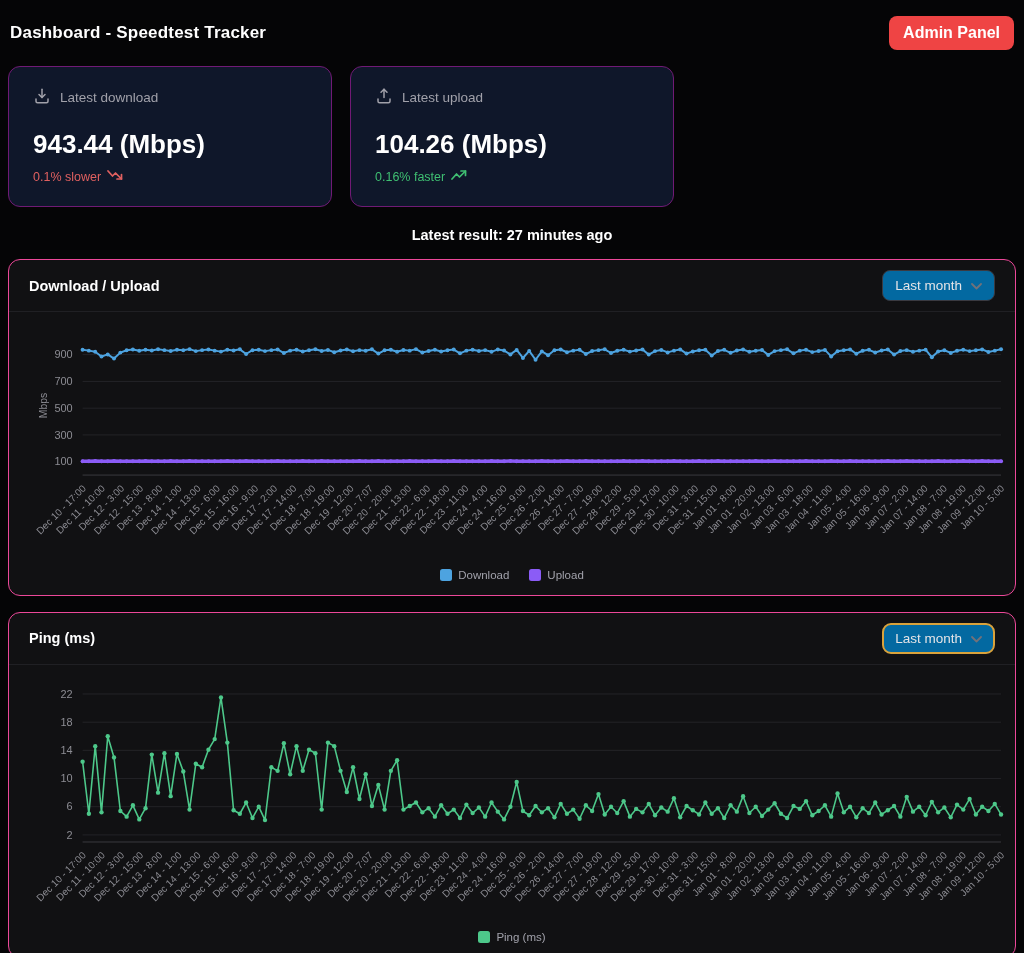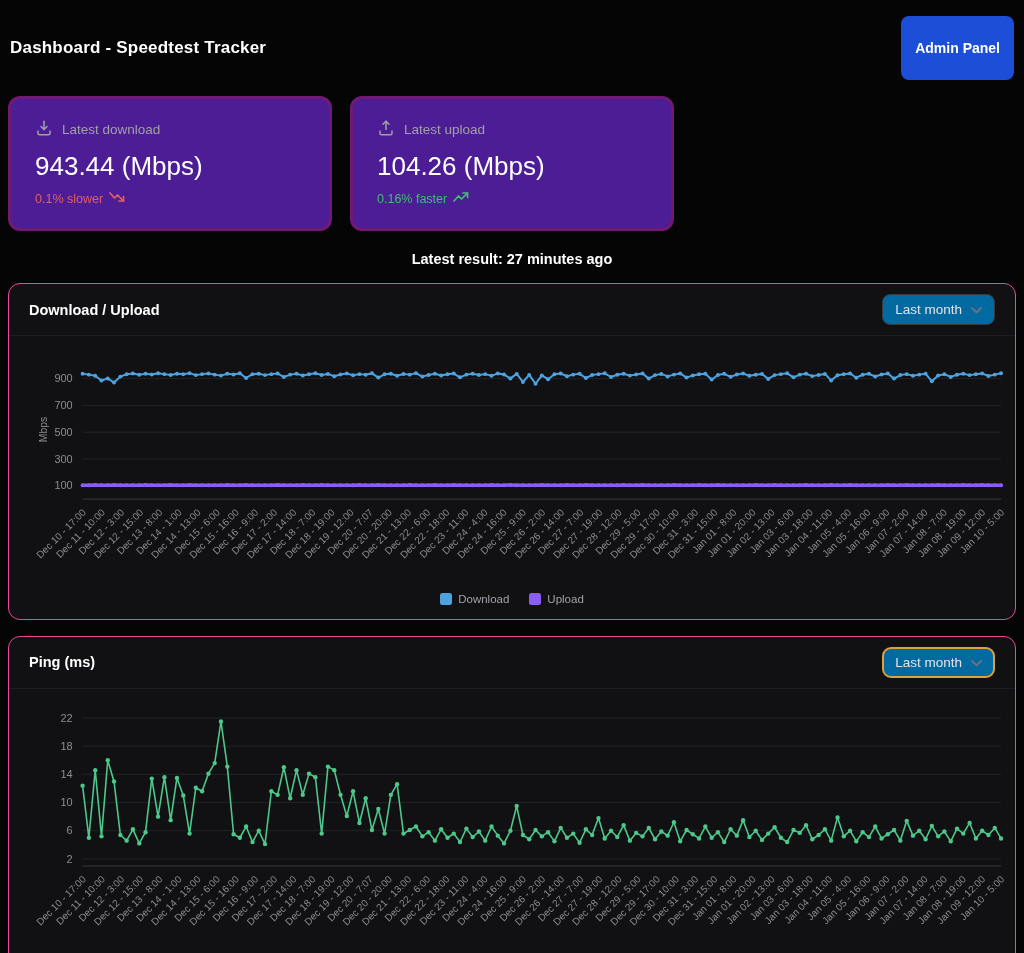--- a/index.html
+++ b/index.html
@@ -6,28 +6,28 @@
   html,body { margin:0; padding:0; }
   body {
     width:1024px; height:953px; overflow:hidden;
     background:#050506; color:#fff;
     font-family:"Liberation Sans", sans-serif;
     padding:8px;
   }
   
   .topbar { display:flex; justify-content:space-between; align-items:center; padding:8px 2px 16px 2px; }
   .page-title { font-size:17px; font-weight:700; letter-spacing:.2px; }
-  .admin-btn { background:#1d4ed8; color:#fff; border:none; border-radius:8px;
-    font-family:inherit; font-size:14px; font-weight:600; padding:24px 14px; cursor:pointer; }
+  .admin-btn { background:#ef4444; color:#fff; border:none; border-radius:8px;
+    font-family:inherit; font-size:16px; font-weight:600; padding:8px 14px; cursor:pointer; }
   
   .stats-row { display:grid; grid-template-columns:repeat(3,1fr); gap:18px; }
-  .card { background:#4c1d95; border:3px solid #701a75; border-radius:12px; padding:20px 24px 22px; }
+  .card { background:#0f172a; border:1px solid #701a75; border-radius:12px; padding:20px 24px 22px; }
   .card-head { display:flex; align-items:center; gap:9px; color:#a1a1aa; font-size:13.5px; }
   .card-head svg { flex:0 0 auto; }
-  .card-value { font-size:26px; font-weight:400; margin:11px 0 9px; }
+  .card-value { font-size:26px; font-weight:700; margin:21px 0 9px; }
   .card-delta { font-size:12.5px; display:flex; align-items:center; gap:6px; }
   .neg { color:#e06060; } .pos { color:#3fbf72; }
   
   .latest-result { text-align:center; font-size:14.5px; font-weight:700; margin:20px 0 14px; }
   
   .panel { background:#111113; border:1px solid #ec4899; border-radius:12px; margin-top:16px; overflow:hidden; }
   .panel-header { display:flex; justify-content:space-between; align-items:center;
     padding:10px 20px; min-height:52px; border-bottom:1px solid #202024; }
   .panel-title { font-size:14.5px; font-weight:700; }
   .dropdown { display:flex; align-items:center; gap:9px; background:#0369a1;

